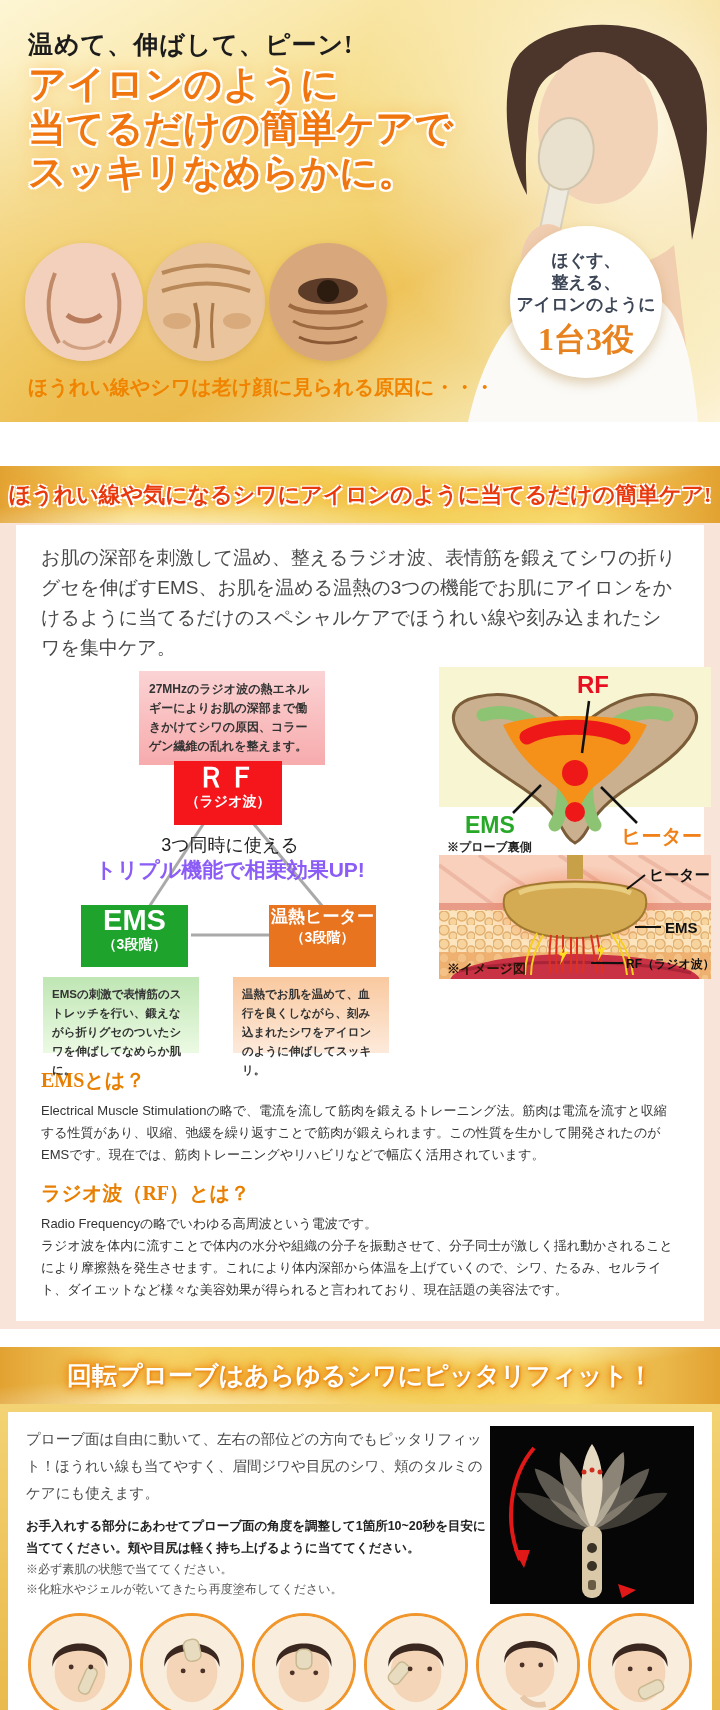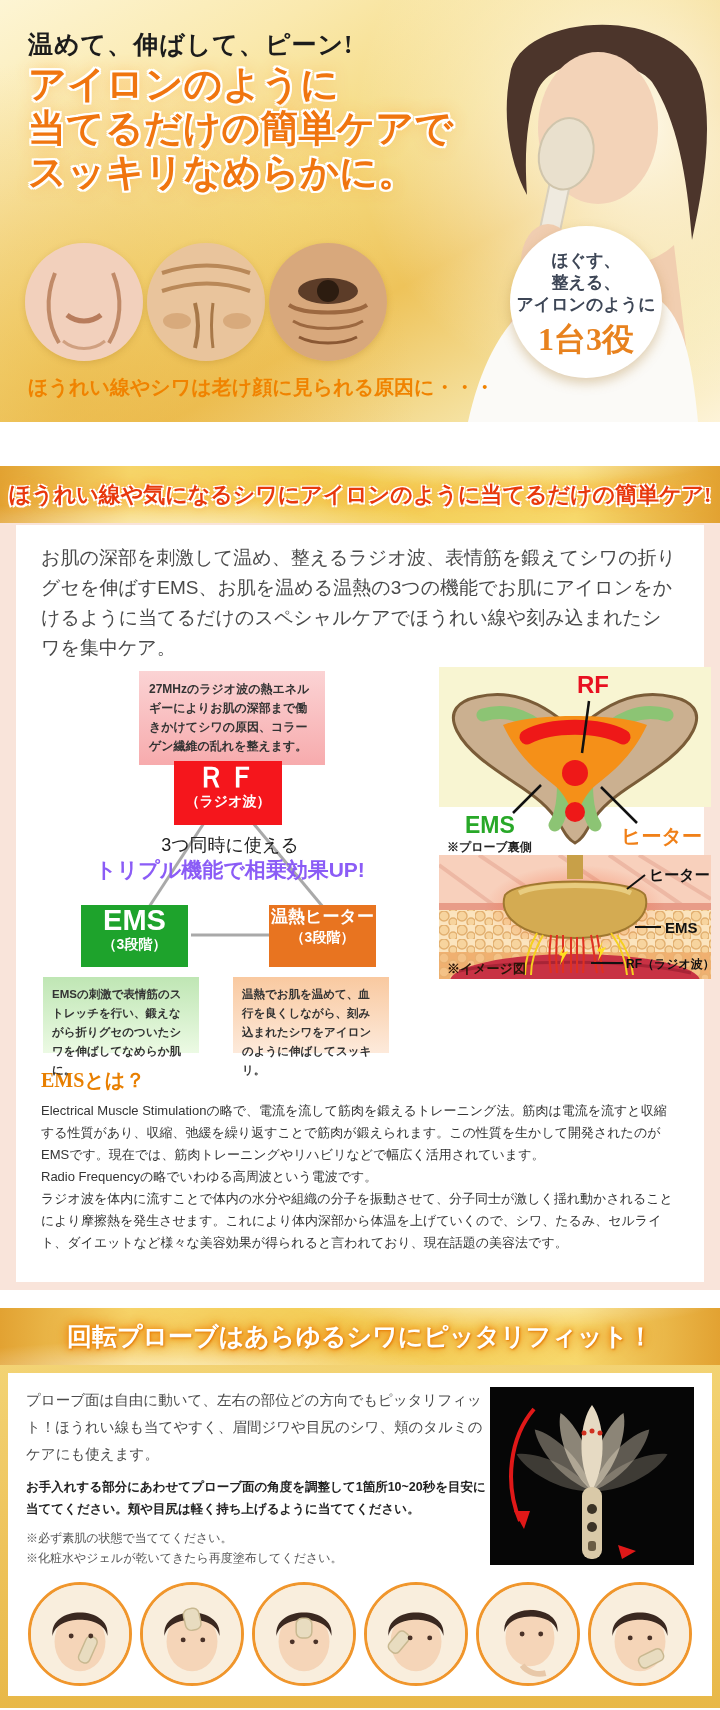--- a/index.html
+++ b/index.html
@@ -39,21 +39,21 @@
       radial-gradient(ellipse at 70% -10%, rgba(255,255,255,.45) 0%, rgba(255,255,255,0) 30%),
       linear-gradient(90deg,#e2a232 0%,#f6d469 18%,#f3cd55 50%,#f7d96d 80%,#e2a232 100%); }
   .band1-text { font-family:"Liberation Serif",serif; font-size:22px; font-weight:bold; color:#e8380c; letter-spacing:0;
     text-shadow:-1.5px -1.5px 0 #fff,1.5px -1.5px 0 #fff,-1.5px 1.5px 0 #fff,1.5px 1.5px 0 #fff,
       0 0 8px #ffa030,0 0 16px #ffb040; }
   .band2-text { font-family:"Liberation Serif",serif; font-size:25px; font-weight:bold; color:#fff;
     text-shadow:0 0 5px #f08a10,0 0 10px #f08a10,0 0 18px #e87c08,1px 1px 2px #d87808; }
 
   
   .sec1-wrap { background:#f9e4da; padding:2px 16px 8px; }
-  .card1 { background:#fff; padding:14px 25px 28px; position:relative; }
+  .card1 { background:#fff; padding:14px 25px 20px; position:relative; }
   .intro1 { font-size:19px; line-height:30px; color:#4a4a4a; margin-top:4px; }
 
   .diag { position:relative; height:382px; margin-top:8px; }
   .tri-lines { position:absolute; left:0; top:0; }
   .note-pink { position:absolute; left:98px; top:0; width:186px; padding:9px 10px;
     background:linear-gradient(180deg,#fbd3d4 0%,#f7abad 100%); font-size:12px; font-weight:bold;
     color:#333; line-height:19px; }
   .dbox { position:absolute; color:#fff; text-align:center; display:flex; flex-direction:column;
     }
   .box-rf { left:133px; top:90px; width:108px; height:64px; background:#f5161c; }
@@ -79,21 +79,21 @@
   .h3-orange { font-family:"Liberation Serif",serif; font-size:20px; font-weight:bold;
     color:#e87f00; margin-top:14px; margin-bottom:6px; }
   .body-text { font-size:13px; line-height:22px; color:#333; }
 
   
   .sec2-outer { background:linear-gradient(180deg,#f4d87c 0%,#eec35a 60%,#e8b848 100%); }
   .card2-pad { padding:8px 8px 12px; }
   .card2 { background:#fff; padding:14px 18px 10px; position:relative; }
   .intro2 { font-size:14.5px; line-height:27px; color:#4a4a4a; width:460px; }
   .instr2 { font-size:12.5px; line-height:22px; font-weight:bold; color:#222; width:460px; margin-top:8px; }
-  .notes2 { margin-top:8px; }
+  .notes2 { margin-top:0; }
   .note-line { font-size:12px; line-height:20px; color:#555; }
   .product-black { position:absolute; right:18px; top:14px; width:204px; height:178px; background:#060606; }
   .usage-row { display:flex; gap:8px; margin-top:14px; justify-content:center; }
   .usage-item { width:104px; text-align:center; }
   .usage-circle { width:104px; height:104px; border-radius:50%; border:3px solid #f0962c;
     overflow:hidden; background:#f8ecdc; }
 </style>
 </head>
 <body>
 
@@ -271,20 +271,21 @@
             <line x1="152" y1="108" x2="184" y2="108" stroke="#111" stroke-width="2"></line>
             <text x="187" y="113" font-size="12" font-weight="bold" fill="#111" font-family="Liberation Sans, sans-serif">RF（ラジオ波）</text>
             <text x="8" y="118" font-size="13" font-weight="bold" fill="#2a1408" font-family="Liberation Sans, sans-serif">※イメージ図</text>
           </svg>
         </div>
       </div>
 
       <h3 class="h3-orange">EMSとは？</h3>
       <p class="body-text">Electrical Muscle Stimulationの略で、電流を流して筋肉を鍛えるトレーニング法。筋肉は電流を流すと収縮する性質があり、収縮、弛緩を繰り返すことで筋肉が鍛えられます。この性質を生かして開発されたのがEMSです。現在では、筋肉トレーニングやリハビリなどで幅広く活用されています。</p>
 
+      <h3 class="h3-orange">ラジオ波（RF）とは？</h3>
       <p class="body-text">Radio Frequencyの略でいわゆる高周波という電波です。</p>
       <p class="body-text">ラジオ波を体内に流すことで体内の水分や組織の分子を振動させて、分子同士が激しく揺れ動かされることにより摩擦熱を発生させます。これにより体内深部から体温を上げていくので、シワ、たるみ、セルライト、ダイエットなど様々な美容効果が得られると言われており、現在話題の美容法です。</p>
     </div>
   </div>
 
   <div class="gap2"></div>
 
   <div class="sec2-outer">
     <div class="band">
       <div class="band2-text">回転プローブはあらゆるシワにピッタリフィット！</div>

